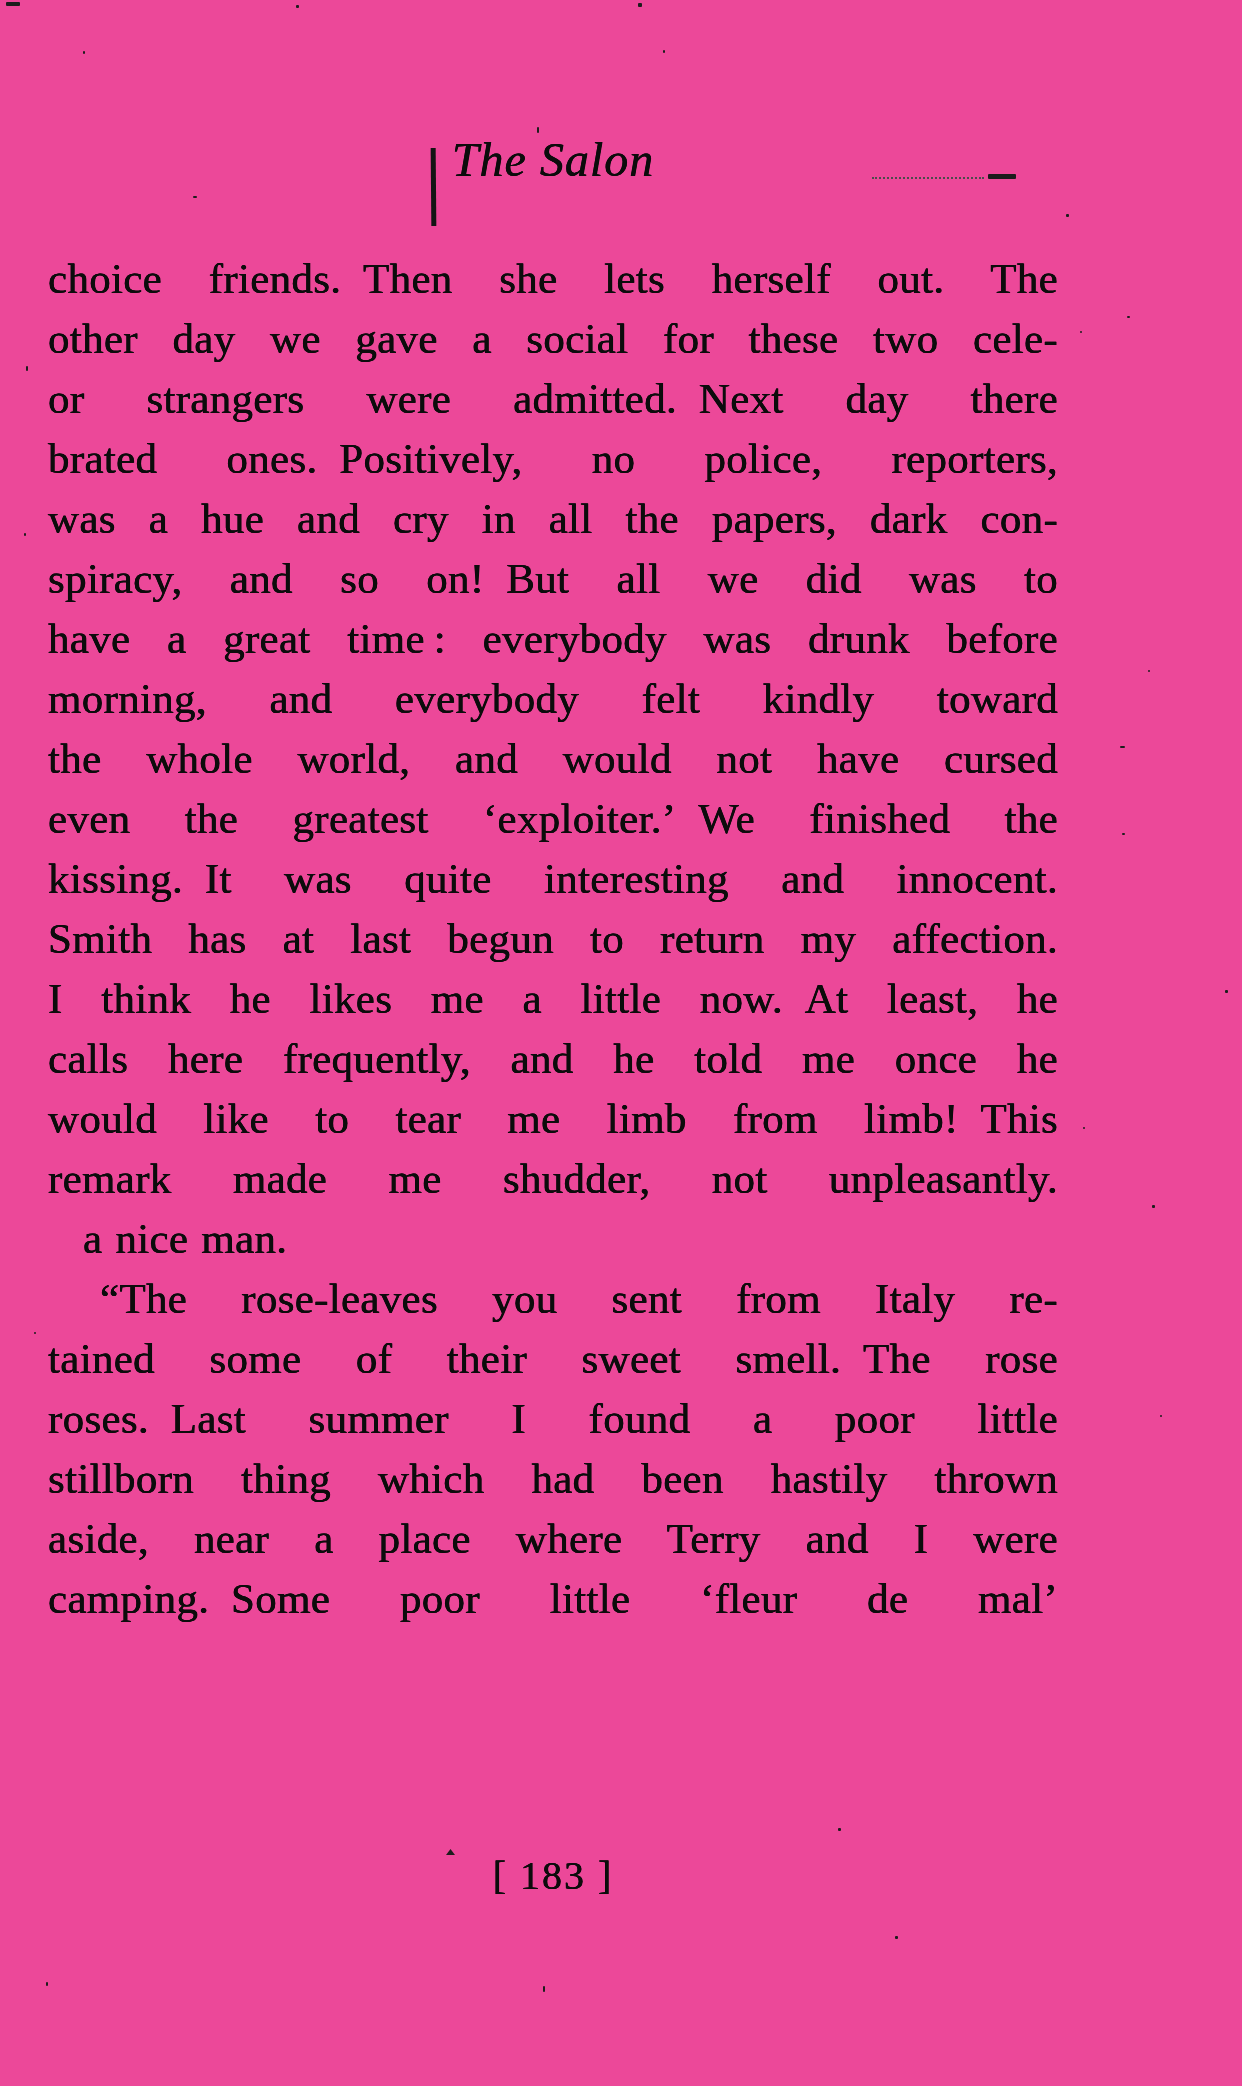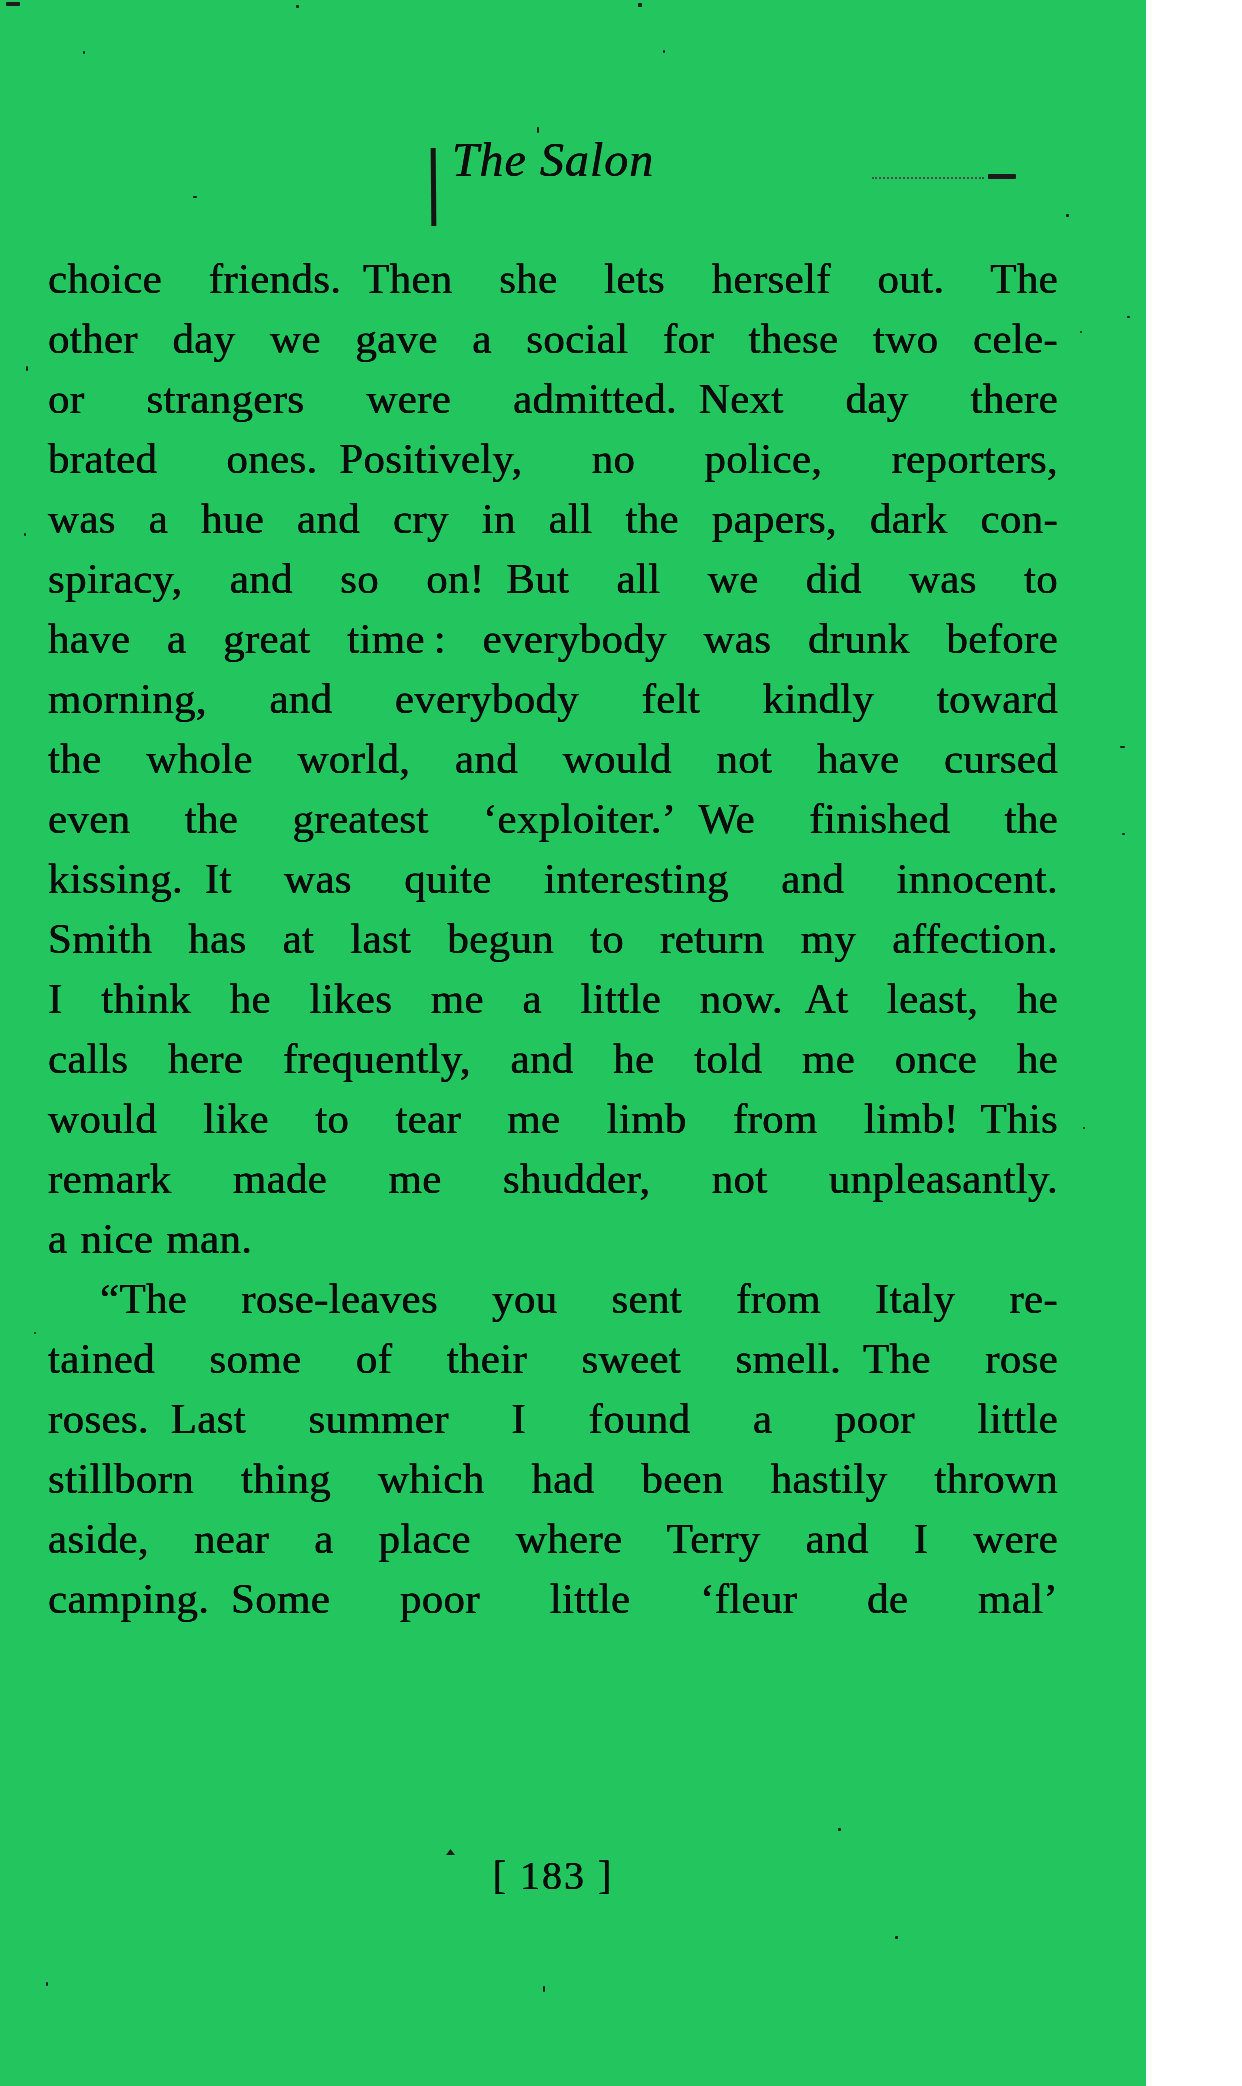--- a/index.html
+++ b/index.html
@@ -1,35 +1,35 @@
 <!DOCTYPE html>
 <html><head>
 <meta charset="utf-8">
 <style>
   html,body{margin:0;padding:0;background:#ffffff;}
   .page{
     position:relative;
-    width:1146px;height:2086px;
-    background:#22c55e;
+    width:1242px;height:2086px;
+    background:#ec4899;
     overflow:hidden;
     font-family:"Liberation Serif","DejaVu Serif",serif;
     color:#0c0c0c;
     text-shadow:0.35px 0 currentColor,-0.2px 0 currentColor;
   }
   .running-head{
     position:absolute;left:48px;top:130px;width:1010px;
     text-align:center;font-style:italic;
     font-size:48px;line-height:60px;letter-spacing:1px;
   }
   .text-block{
     position:absolute;left:48px;top:249px;width:1010px;
     font-size:43px;line-height:60px;letter-spacing:0.3px;word-spacing:2px;
   }
   .line{text-align:justify;text-align-last:justify;}
-  .line.flush-last{text-align-last:left;}
+  .line.flush-last{text-align-last:left;margin-left:35px;}
   .line.indent{text-indent:52px;}
   .folio{
     position:absolute;left:48px;top:1846px;width:1010px;
     text-align:center;font-size:40px;line-height:60px;letter-spacing:2px;
   }
   
   .title-bar{position:absolute;left:431px;top:148px;width:5px;height:78px;background:#141414;transform:rotate(-0.5deg);}
   .dash-row{position:absolute;left:872px;top:177px;width:112px;height:0;border-top:2px dotted #4c4c4c;}
   .dash-end{position:absolute;left:988px;top:174px;width:28px;height:5px;background:#1c1c1c;border-radius:1px;}
   .speck{position:absolute;background:#1d1d1d;border-radius:1px;}

